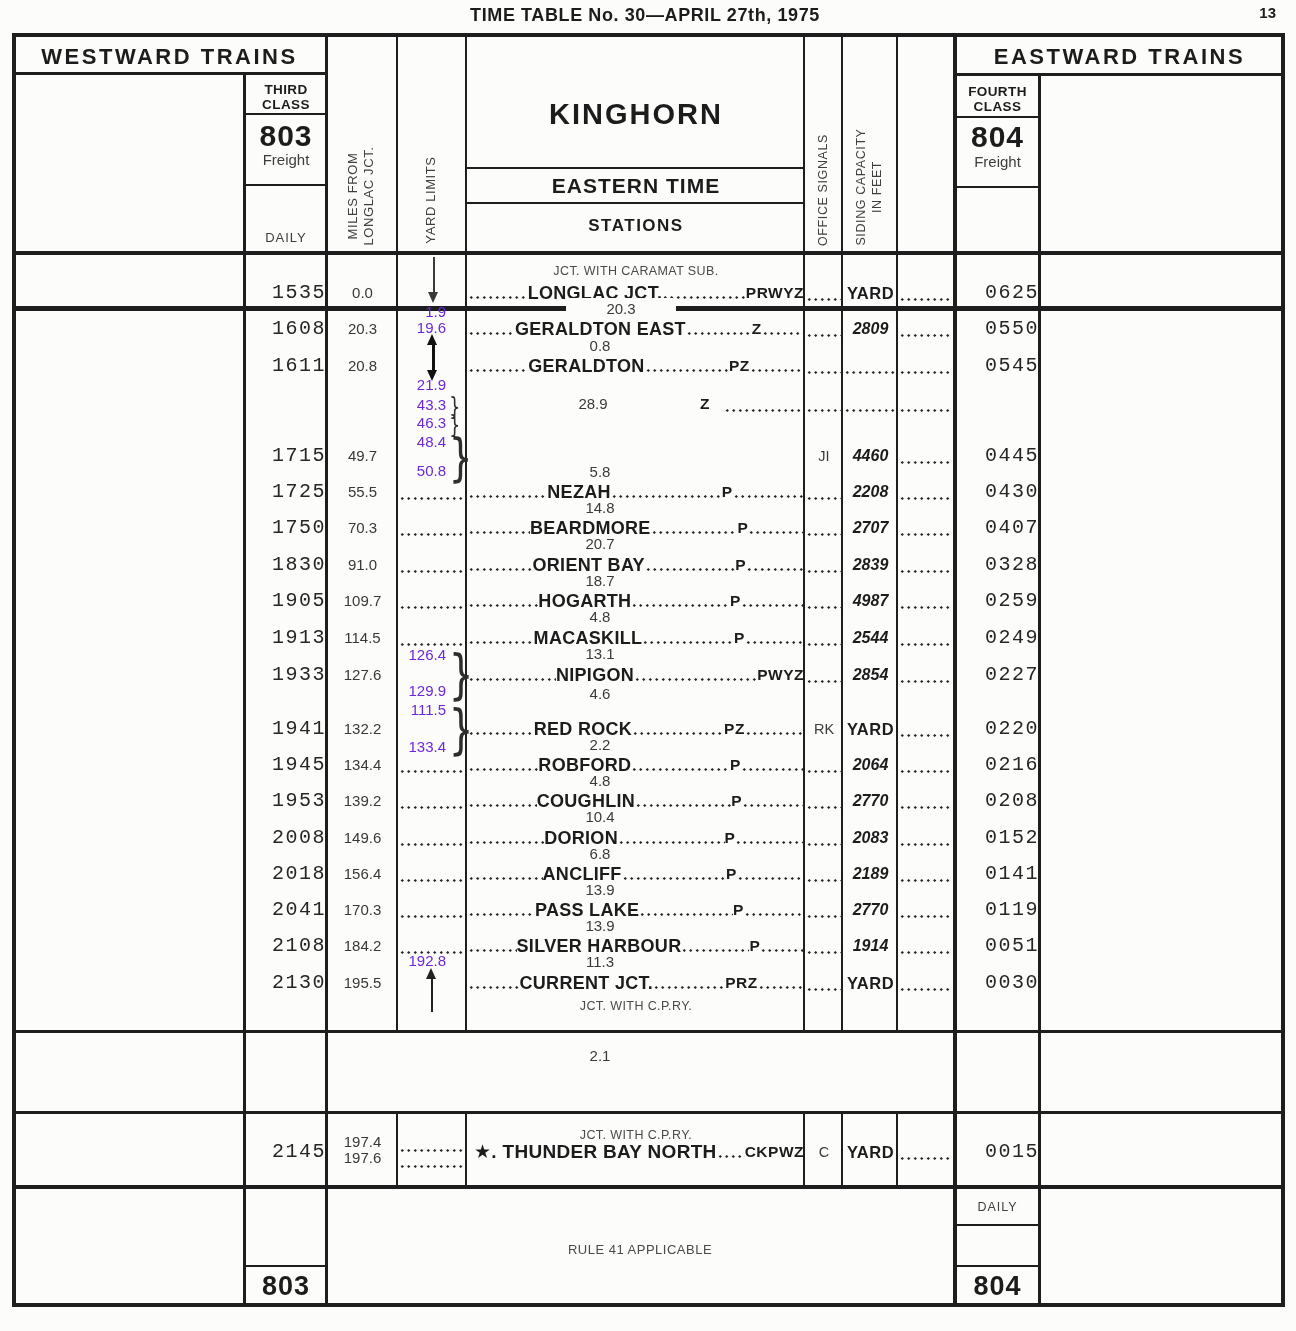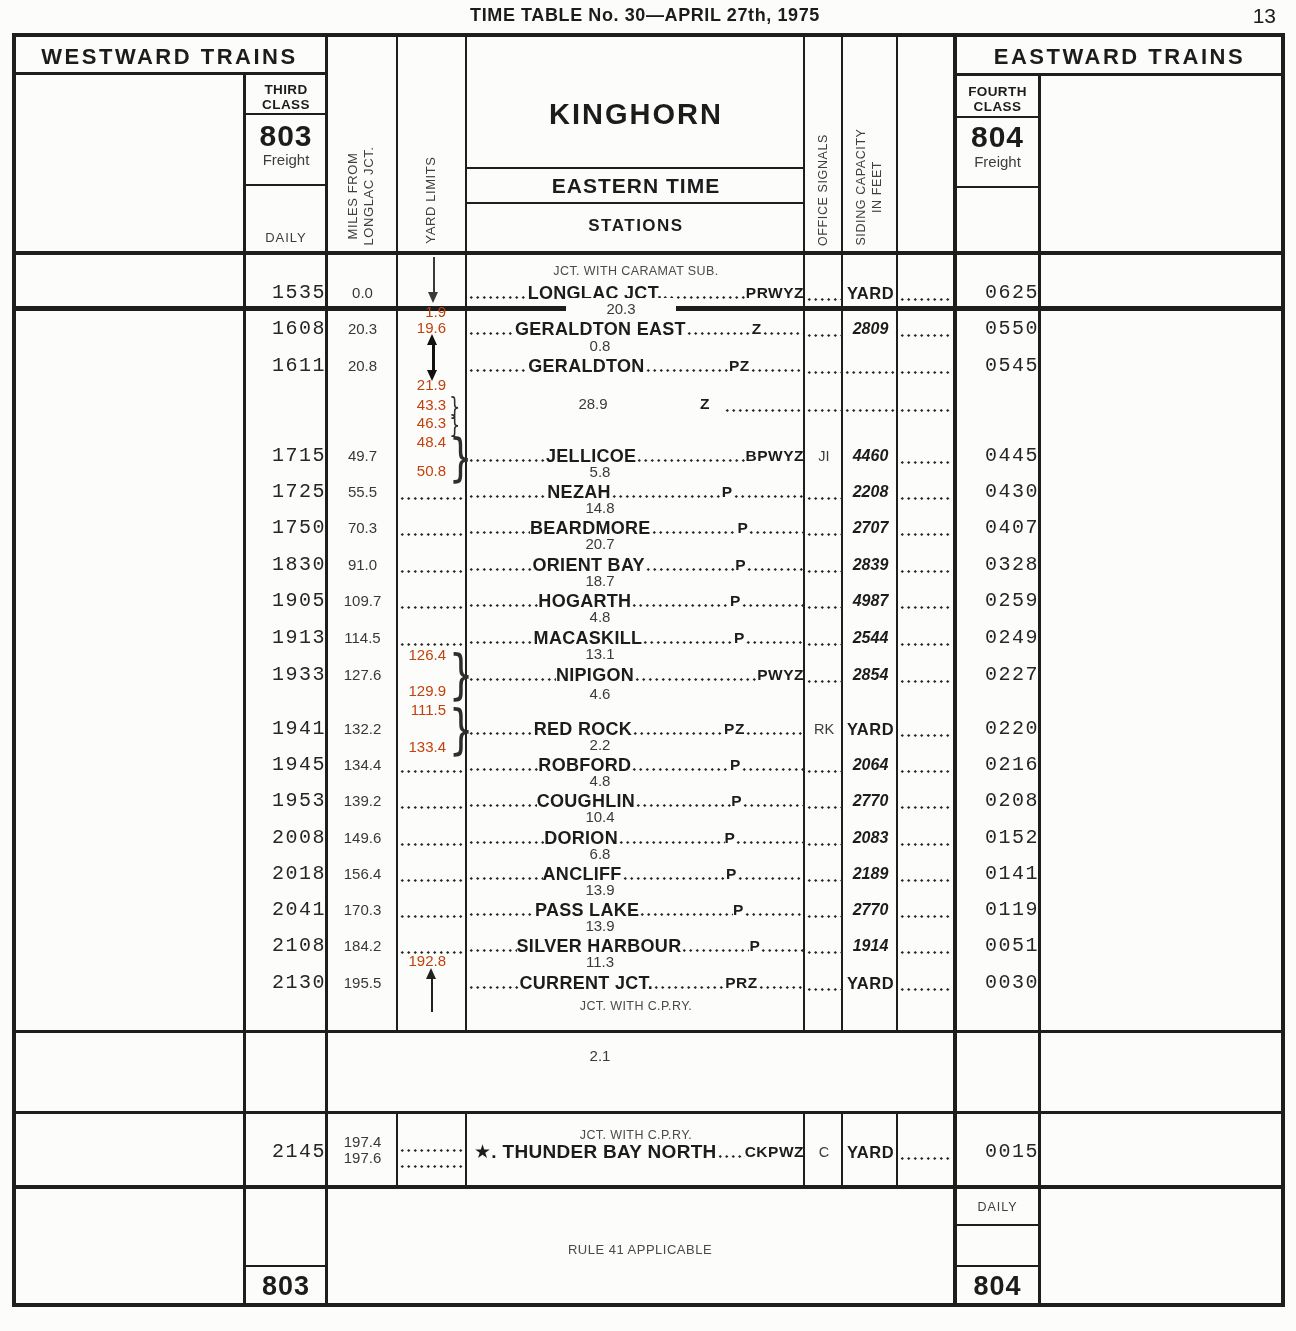--- a/index.html
+++ b/index.html
@@ -3,21 +3,21 @@
 <meta charset="utf-8">
 <style>
   html,body{margin:0;padding:0;background:#e8e8e6;}
   .page{position:relative;width:1296px;height:1331px;background:#fcfcfb;overflow:hidden;
         font-family:"Liberation Sans","DejaVu Sans",sans-serif;color:#1c1c1c;}
   .abs{position:absolute;}
   .ctr{text-align:center;}
   .ln{position:absolute;background:#1e1e1e;}
   
   .title{left:340px;top:5px;width:610px;font-weight:bold;font-size:18px;letter-spacing:.6px;}
-  .pageno{left:1230px;top:4px;width:46px;font-weight:normal;font-size:21px;text-align:right;}
+  .pageno{left:1230px;top:4px;width:46px;font-weight:bold;font-size:15px;text-align:right;}
   .banner{top:44px;font-weight:bold;font-size:22px;letter-spacing:2.5px;}
   .banner.w{left:12px;width:315px;}
   .banner.e{left:955px;width:329px;}
   .clsbox{width:80px;font-weight:bold;font-size:13.5px;line-height:15px;letter-spacing:.4px;}
   .bignum{width:80px;font-weight:800;font-size:30px;letter-spacing:1px;}
   .freight{width:80px;font-size:15px;color:#3d3d3d;}
   .daily{width:80px;font-size:13px;letter-spacing:1px;color:#3d3d3d;}
   .sub{left:467px;width:338px;font-weight:800;font-size:29px;letter-spacing:2px;}
   .tz{left:467px;width:338px;font-weight:800;font-size:21px;letter-spacing:1px;}
   .stlabel{left:467px;width:338px;font-weight:800;font-size:17px;letter-spacing:1.5px;}
@@ -36,21 +36,21 @@
   .sname{font-weight:bold;font-size:18px;letter-spacing:.3px;white-space:nowrap;line-height:26px;}
   .slet{font-weight:bold;font-size:15.5px;letter-spacing:.5px;white-space:nowrap;line-height:26px;}
   .dots{height:3px;background-image:radial-gradient(circle,#262626 1.1px,transparent 1.4px);
         background-size:6.5px 3px;background-repeat:repeat-x;background-position:left center;}
   .fdots{flex-grow:1;margin-top:9px;min-width:8px;}
   .dt{position:absolute;height:3px;background-image:radial-gradient(circle,#262626 1.1px,transparent 1.4px);
       background-size:6.5px 3px;background-repeat:repeat-x;}
   .note{position:absolute;left:468px;width:336px;text-align:center;font-size:12.5px;color:#4a4a4a;letter-spacing:.4px;}
   .dist{position:absolute;left:520px;width:160px;text-align:center;font-size:15px;color:#3a3a3a;}
   .dist.onbar{left:566px;width:110px;background:#fcfcfb;z-index:5;}
-  .marker{position:absolute;left:394px;width:52px;text-align:right;font-size:15px;color:#c2410c;}
+  .marker{position:absolute;left:394px;width:52px;text-align:right;font-size:15px;color:#6d28d9;}
   .brace{position:absolute;color:#2e2e2e;font-family:"DejaVu Sans",sans-serif;font-weight:normal;}
   .tri{position:absolute;width:0;height:0;}
   
   .noteband{left:290px;width:700px;text-align:center;font-size:12.5px;color:#4a4a4a;line-height:17px;letter-spacing:.3px;}
   .rule41{left:400px;top:1242px;width:480px;text-align:center;font-size:13px;color:#4a4a4a;letter-spacing:.5px;}
   .footnum{font-weight:800;font-size:27px;letter-spacing:1px;}
 </style>
 </head>
 <body>
 
@@ -187,26 +187,20 @@
     <span class="cell of"></span>
     <span class="cell si"></span>
     <span class="cell t et"></span>
   <span class="dt" style="left: 806px; width: 36px; top: 18px;"></span>
         <span class="dt" style="left: 844px; width: 52px; top: 18px;"></span>
         <span class="dt" style="left: 899px; width: 53px; top: 18px;"></span>
       </div>
       <div class="row" style="top: 443px;">
     <span class="cell t wt">1715</span>
     <span class="cell mi">49.7</span>
-    <span class="cell st">
-          <span class="dots fdots" style="flex-grow: 1;"></span>
-          <span class="sname">JELLICOE</span>
-          <span class="dots fdots" style="flex-grow: 1.4;"></span>
-          <span class="slet">BPWYZ</span>
-        </span>
     <span class="cell of">JI</span>
     <span class="cell si">4460</span>
     <span class="cell t et">0445</span>
   <span class="dt" style="left: 899px; width: 53px; top: 18px;"></span>
       </div>
       <div class="dist" style="top: 463px;">5.8</div>
       <div class="row" style="top: 479px;">
     <span class="cell t wt">1725</span>
     <span class="cell mi">55.5</span>
     <span class="cell st">

